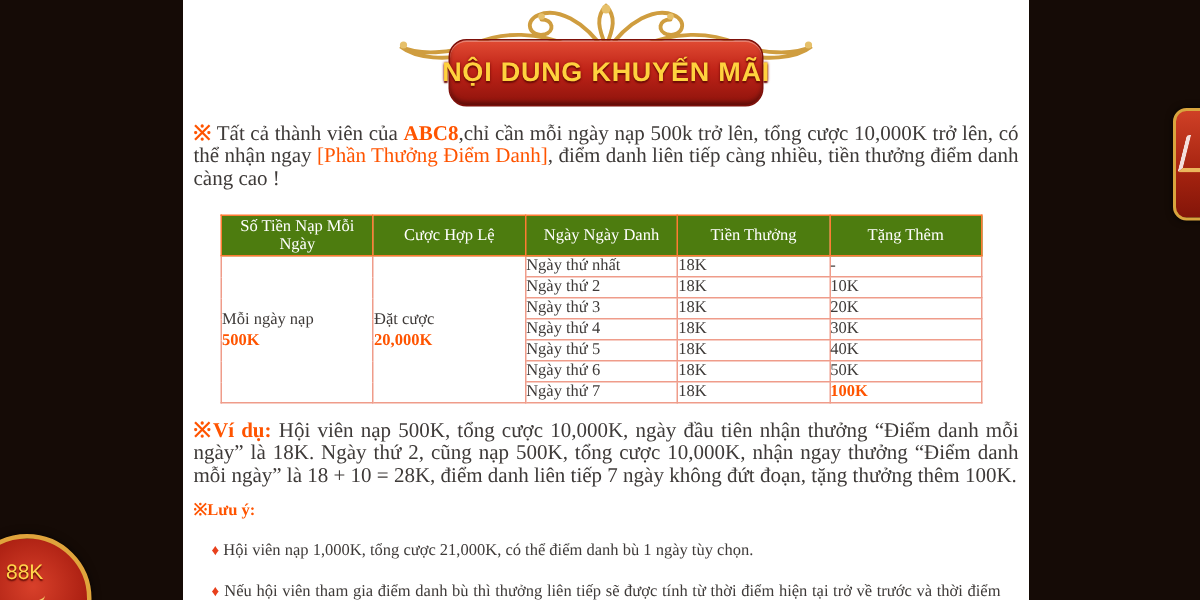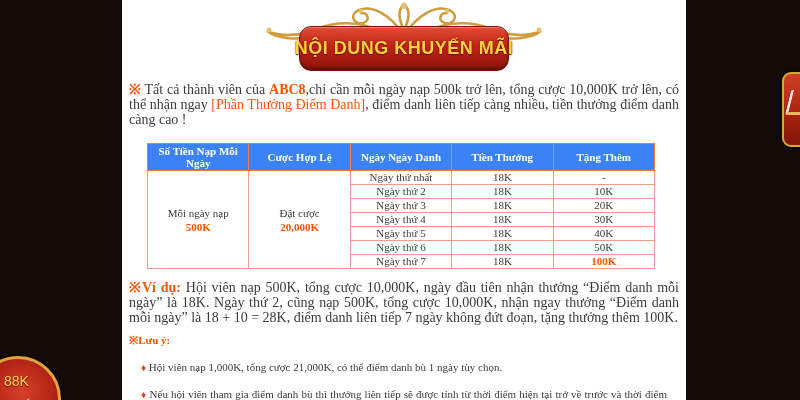--- a/index.html
+++ b/index.html
@@ -41,25 +41,25 @@
   .linkish{color:#ff5400;cursor:pointer;}
   .notes-head{font-size:11px;line-height:15px;margin-top:8px;}
   .bullet{font-size:11px;line-height:15px;color:#3e3a38;text-align:justify;margin:12px;}
   .bullet .diam{color:#e8401c;font-size:10px;}
   
   table.promo{
     border-collapse:collapse;margin:16px 0 0 18px;width:508px;
     font-size:11px;color:#3e3a38;table-layout:fixed;
   }
   table.promo th{
-    background:#3b82f6;color:#ffffff;font-weight:bold;
+    background:#4d7c0f;color:#ffffff;font-weight:normal;
     height:20px;border:1px solid #ff7b33;font-size:11px;
   }
   table.promo td{
-    border:1px solid #ef9c8a;text-align:center;height:13px;
+    border:1px solid #ef9c8a;height:13px;
     padding:0;line-height:13px;
   }
   td.mergecell{background:#ffffff;}
   .merge-label{display:block;line-height:14px;}
   .merge-value{display:block;line-height:14px;color:#ff5400;font-weight:bold;}
   
   .badge-88k{
     position:absolute;left:-25px;top:356px;width:80px;height:80px;
     border-radius:50%;
     background:radial-gradient(circle at 55% 40%,#d8402a 0%,#a81d10 60%,#7c120a 100%);

